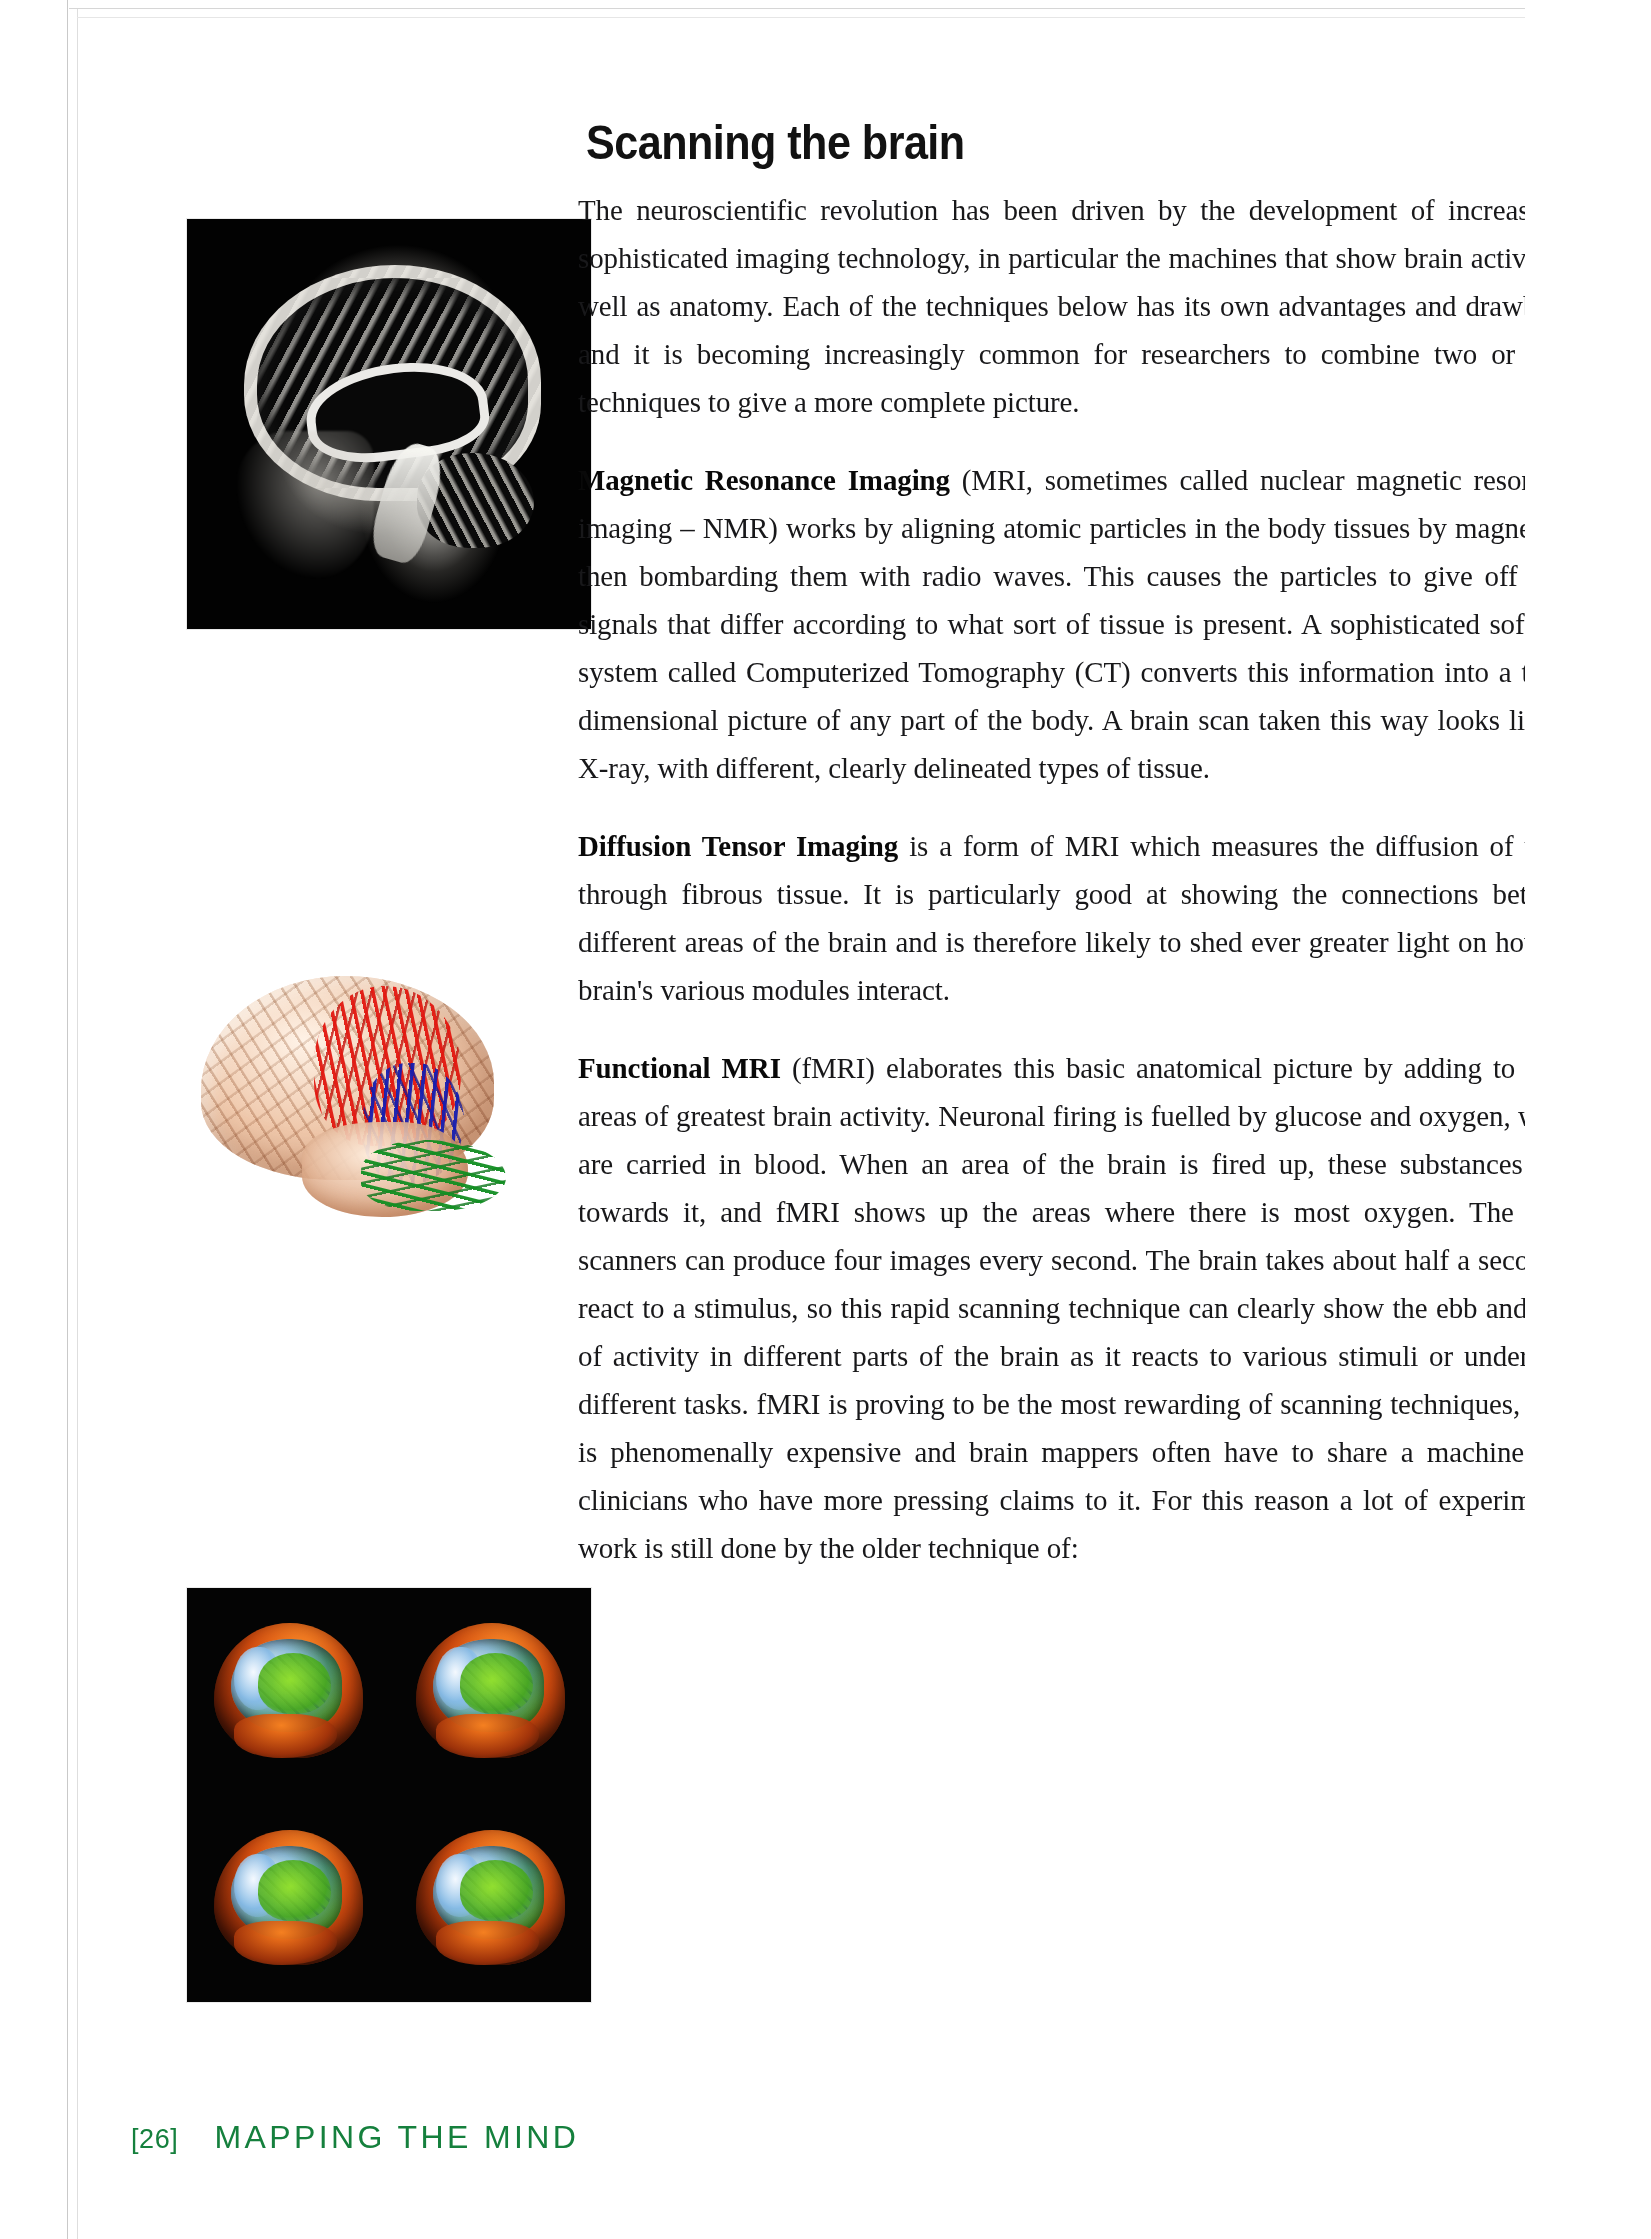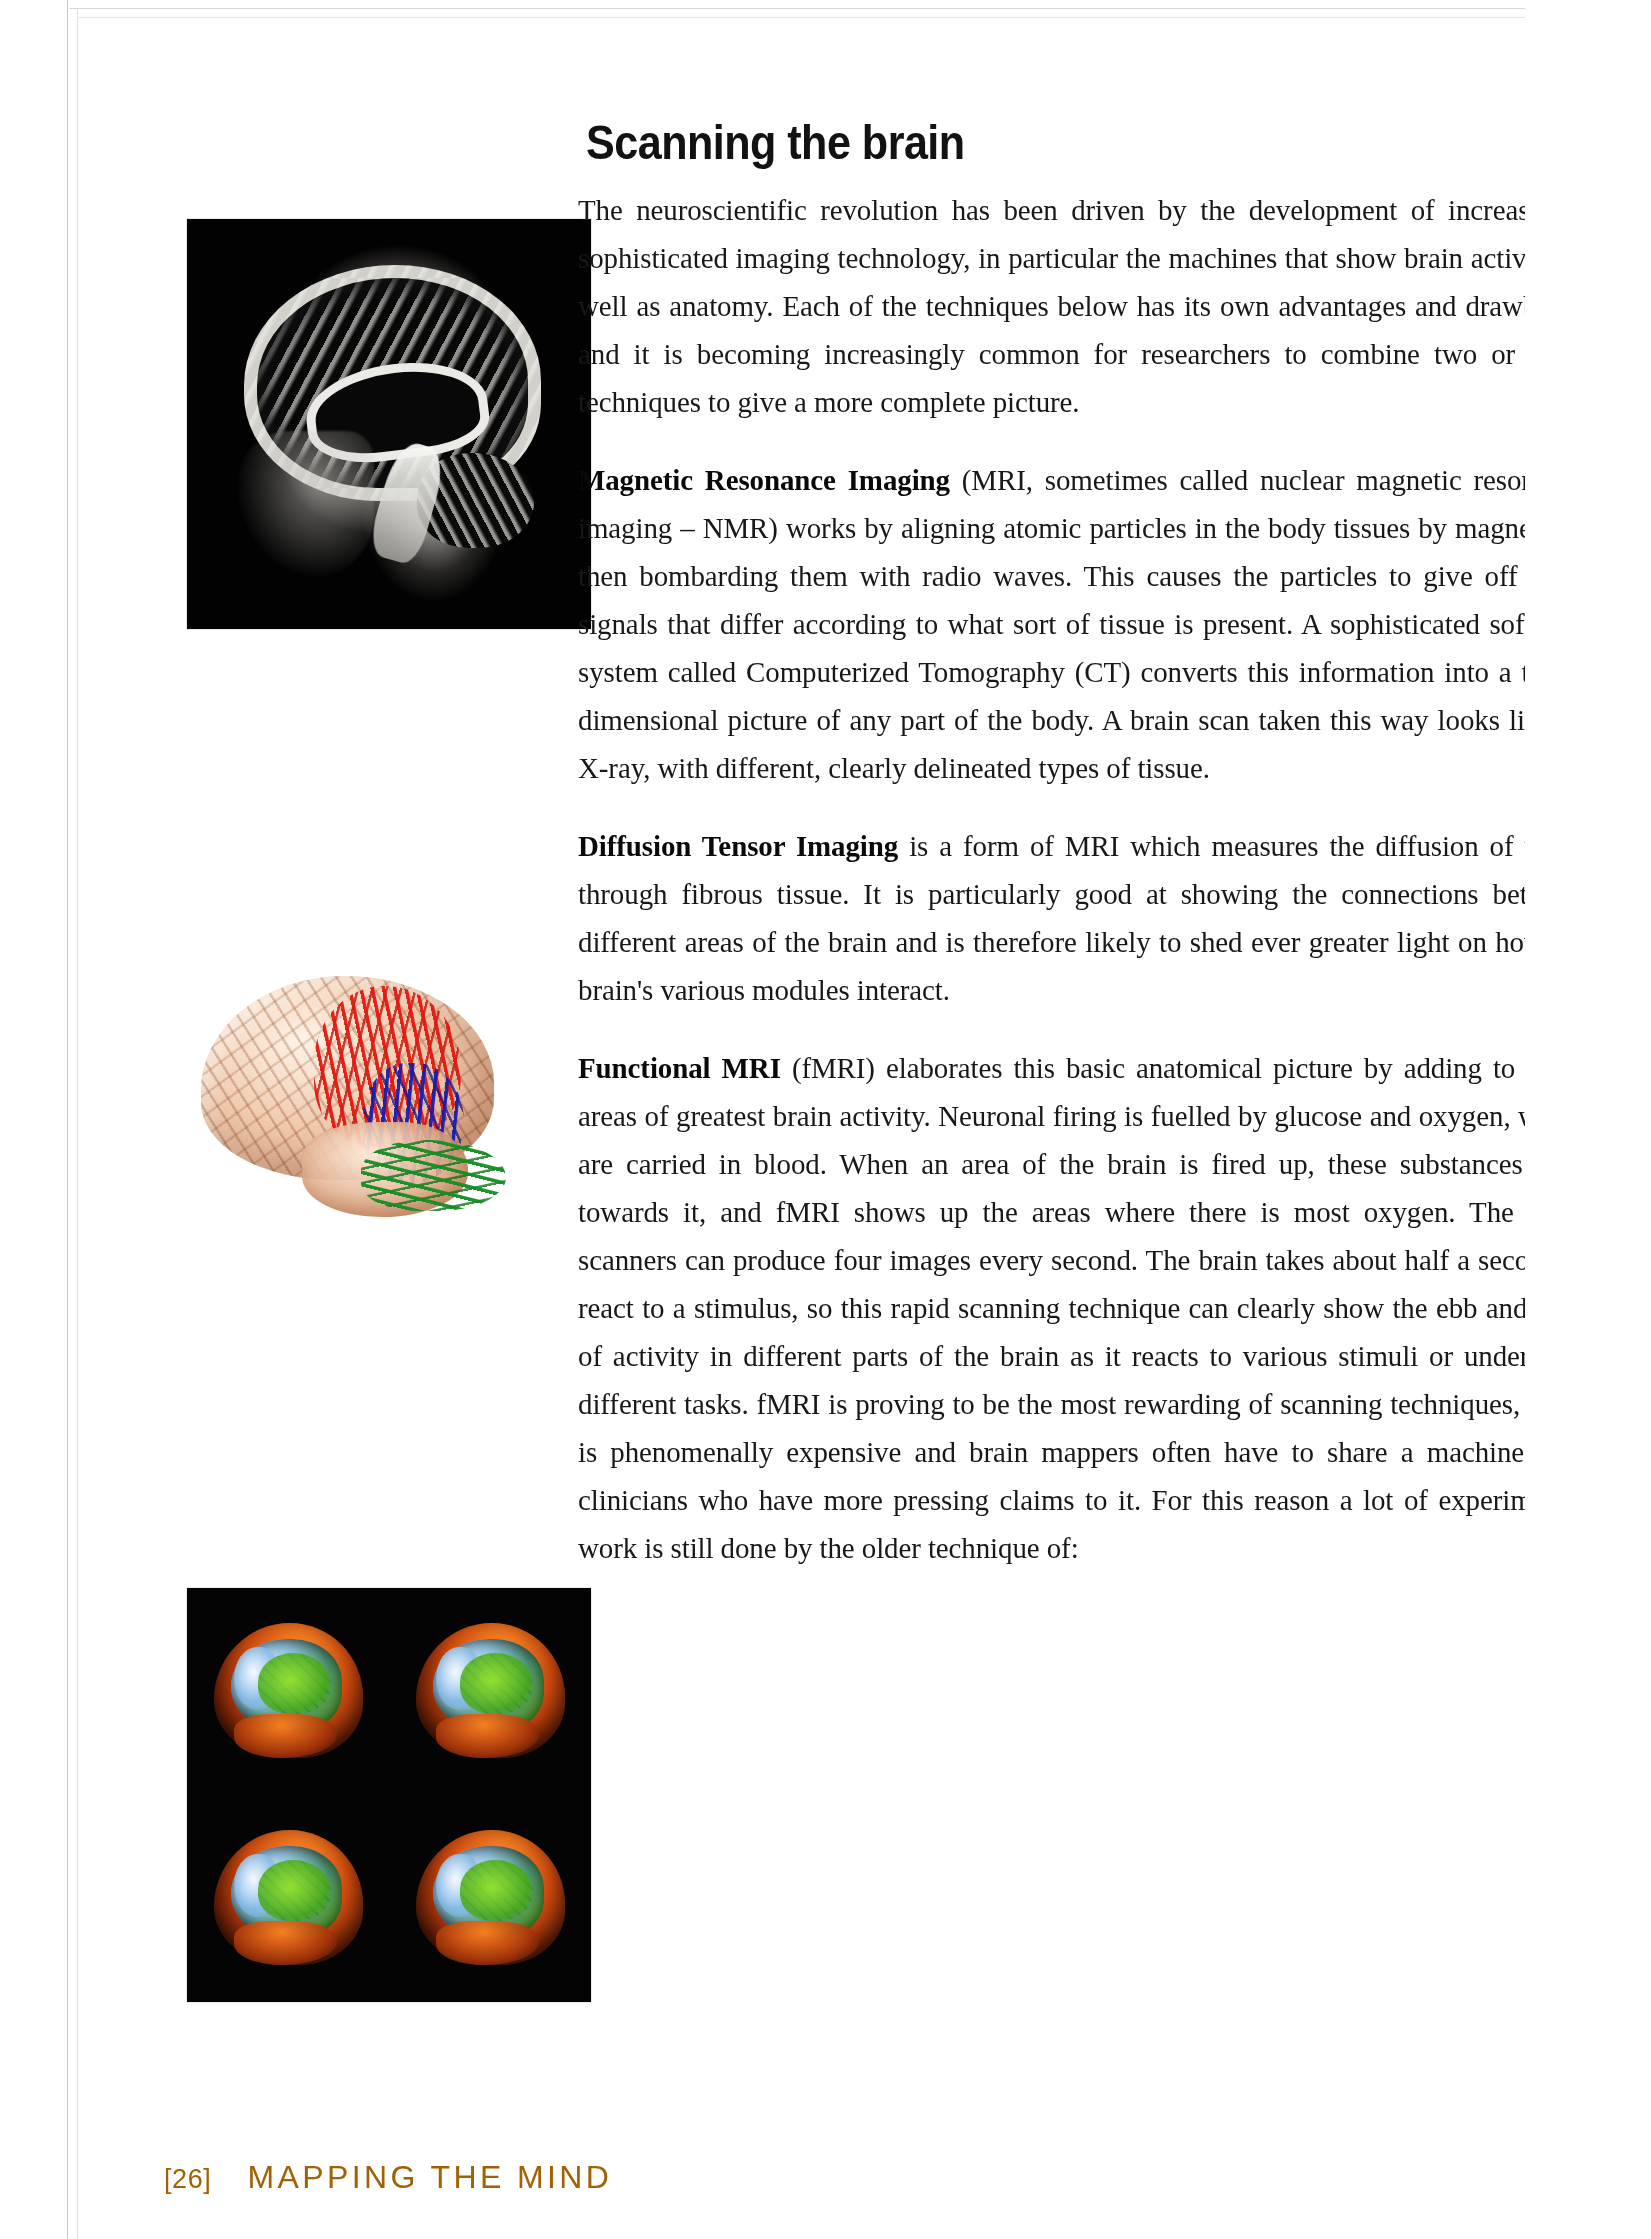--- a/index.html
+++ b/index.html
@@ -344,27 +344,26 @@
     top: 91px;
     width: 103px;
     height: 44px;
     border-radius: 36% 44% 54% 48%;
     background: radial-gradient(ellipse at 46% 26%, rgba(255,128,30,0.95), rgba(164,52,10,0.92) 62%, rgba(32,10,4,0.9) 100%);
   }
 
   
   .footer {
     position: absolute;
-    left: 164px;
+    left: 131px;
     top: 2119px;
     display: flex;
     align-items: baseline;
     gap: 36px;
-    color: #a16207;
-    margin-top: 40px;
+    color: #15803d;
   }
   .footer .pagenum {
     font-size: 27px;
     letter-spacing: 0.6px;
   }
   .footer .booktitle {
     font-size: 32px;
     letter-spacing: 3.4px;
   }
 </style>

